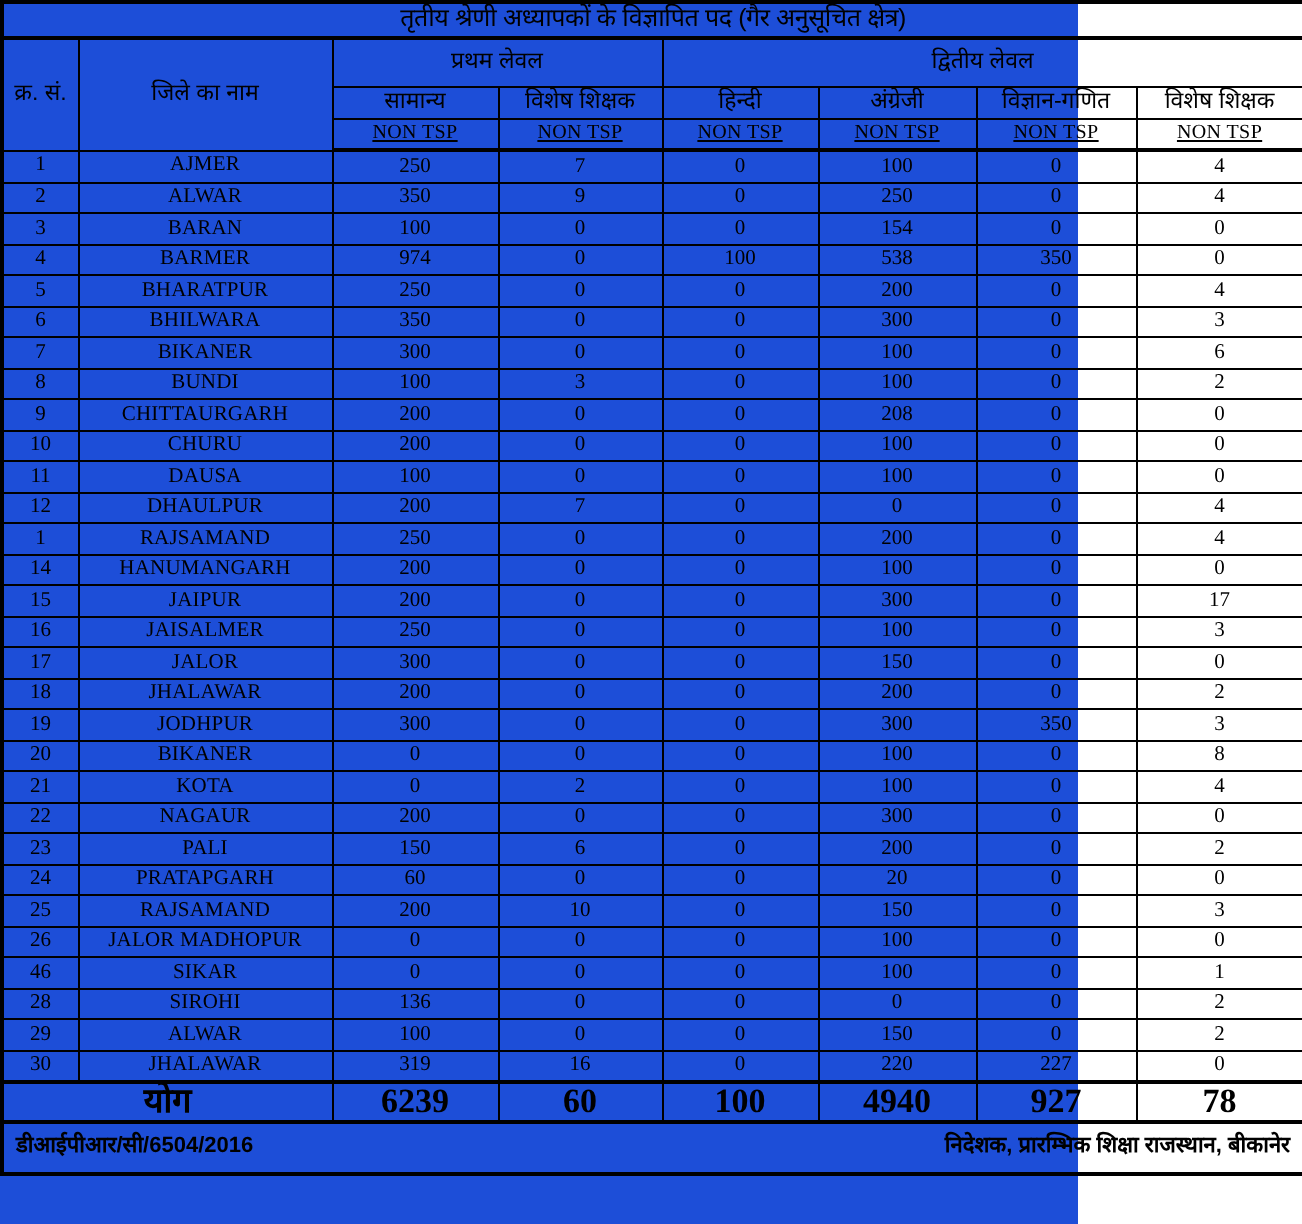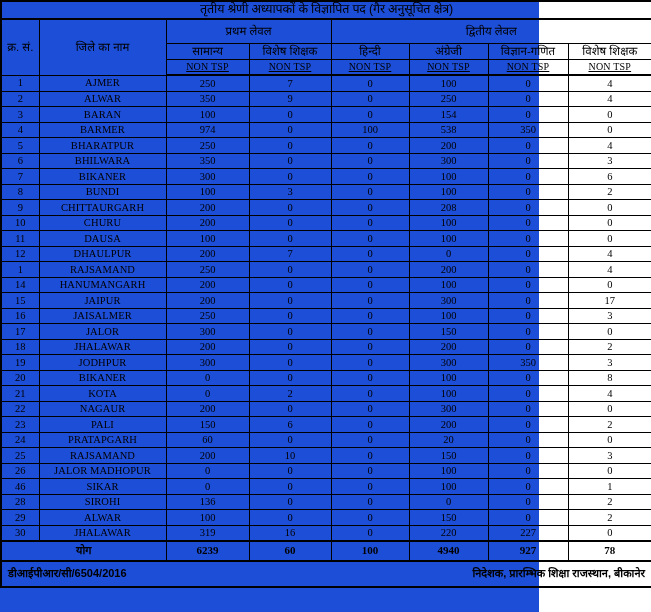--- a/index.html
+++ b/index.html
@@ -83,21 +83,21 @@
   td.c-num2 { width: 82px; }
   td.c-num3 { width: 78px; }
   td.c-num4 { width: 79px; }
   td.c-num5 { width: 80px; }
   td.c-num6 { width: 84px; }
 
   
   tr.total-row td {
     height: 18px;
     font-weight: bold;
-    font-size: 11px;
+    font-size: 17px;
     border-top: 2px solid #000;
     border-bottom: 2px solid #000;
   }
   td.total-label {
     font-family: "Liberation Sans", "DejaVu Sans", sans-serif;
     text-align: center;
     font-size: 11.5px;
   }
   
   tr.footer-row td {

